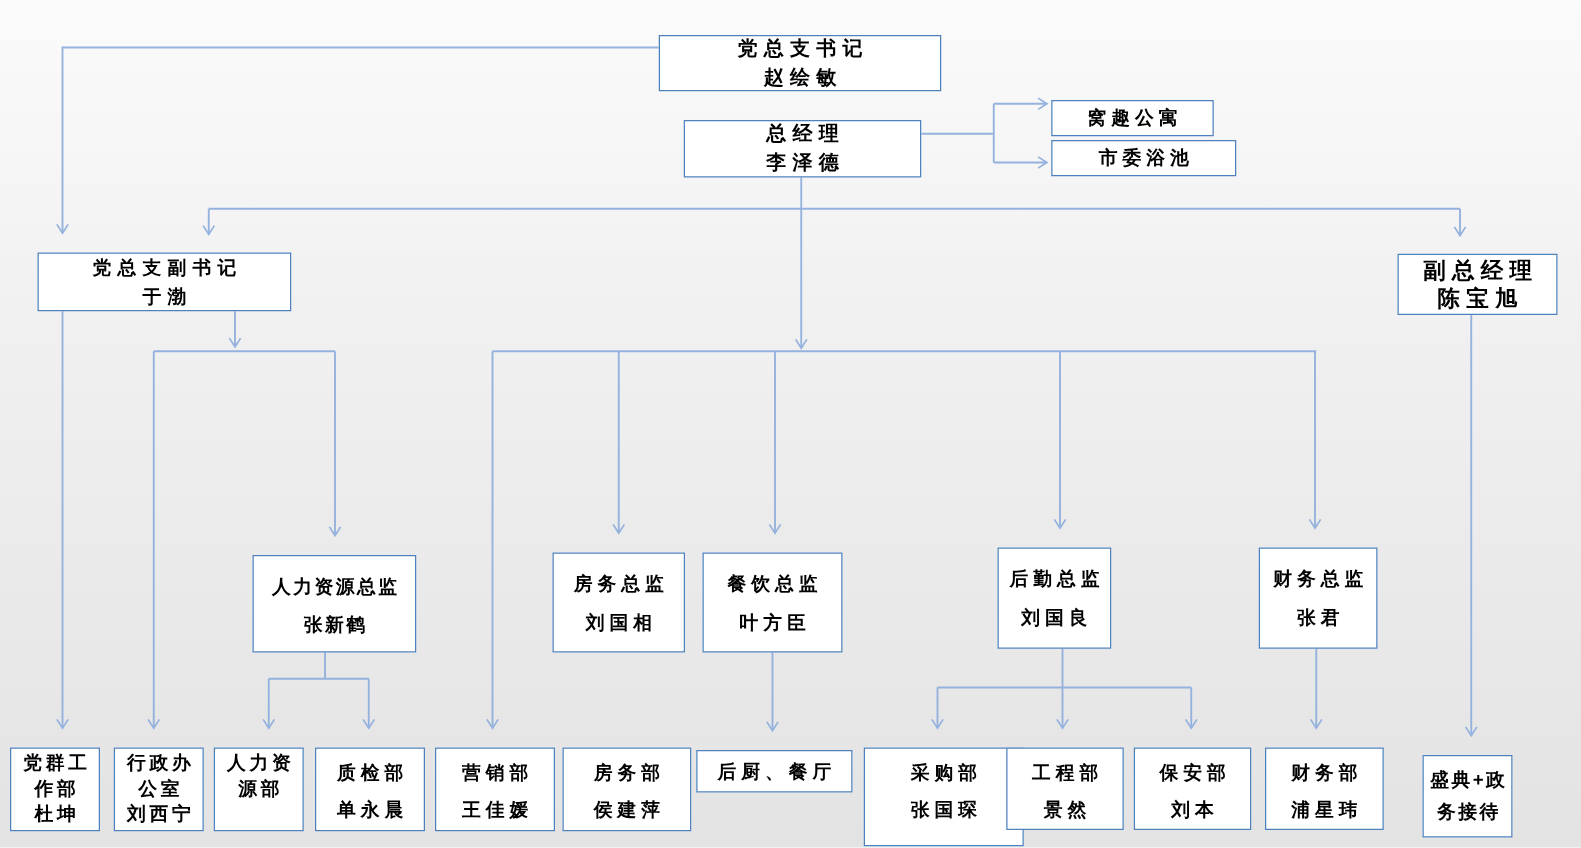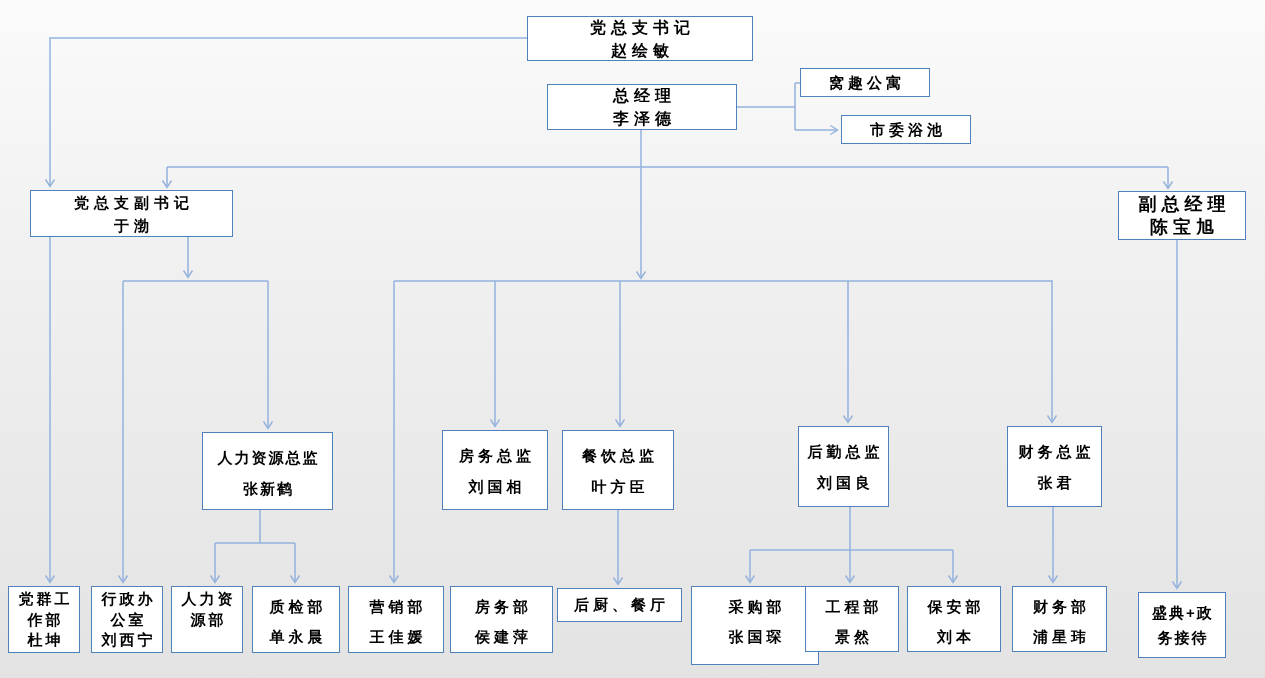--- a/index.html
+++ b/index.html
@@ -7,21 +7,21 @@
   .canvas{
     position:relative;width:1265px;height:678px;overflow:hidden;
     background:linear-gradient(to bottom,#fbfbfb 0%,#f1f1f1 35%,#e3e3e3 100%);
   }
   .lines-layer{position:absolute;left:0;top:0;width:1265px;height:678px;}
   .node{
     position:absolute;box-sizing:border-box;background:#ffffff;
     border:1.5px solid #4f81bd;color:#000;
     display:flex;flex-direction:column;align-items:center;
     font-weight:600;font-size:15px;letter-spacing:4px;text-indent:4px;
-    text-align:center;white-space:nowrap;
+    text-align:center;white-space:nowrap;margin-top:12px;
   }
   .hdr{justify-content:center;font-size:16px;line-height:23px;letter-spacing:5px;text-indent:5px;}
   .side{justify-content:center;line-height:26px;}
   .dir{padding-top:9px;line-height:31px;}
   .dept{padding-top:5px;line-height:30px;}
   .compact{padding-top:2px;line-height:20.5px;letter-spacing:3px;text-indent:3px;}
   .single{justify-content:center;}
   .cer{justify-content:center;line-height:25px;letter-spacing:2px;text-indent:2px;}
   .ln{flex:none;}
 </style>
@@ -76,25 +76,25 @@
   <div class="node hdr" style="left:527px;top:16px;width:226px;height:45px">
     <div class="ln">党总支书记</div>
     <div class="ln">赵绘敏</div>
   </div>
 
   <div class="node hdr" style="left:547px;top:84px;width:190px;height:46px">
     <div class="ln">总经理</div>
     <div class="ln">李泽德</div>
   </div>
 
-  <div class="node side single" style="left:800px;top:68px;width:130px;height:29px">
+  <div class="node side single" style="left:841px;top:68px;width:130px;height:29px">
     <div class="ln">窝趣公寓</div>
   </div>
 
-  <div class="node side single" style="left:841px;top:115px;width:130px;height:29px">
+  <div class="node side single" style="left:841px;top:100px;width:148px;height:29px">
     <div class="ln">市委浴池</div>
   </div>
 
   <div class="node hdr" style="left:30px;top:190px;width:203px;height:47px;font-size:15px">
     <div class="ln">党总支副书记</div>
     <div class="ln">于渤</div>
   </div>
 
   <div class="node hdr" style="left:1118px;top:191px;width:128px;height:49px;font-size:18px">
     <div class="ln">副总经理</div>
@@ -175,18 +175,18 @@
   <div class="node dept" style="left:805px;top:586px;width:94px;height:66px">
     <div class="ln">工程部</div>
     <div class="ln">景然</div>
   </div>
 
   <div class="node dept" style="left:1012px;top:586px;width:95px;height:66px">
     <div class="ln">财务部</div>
     <div class="ln">浦星玮</div>
   </div>
 
-  <div class="node cer" style="left:1138px;top:592px;width:88px;height:66px">
+  <div class="node cer" style="left:1138px;top:592px;width:72px;height:66px">
     <div class="ln">盛典+政</div>
     <div class="ln">务接待</div>
   </div>
 
 </div>
 
 </body></html>

